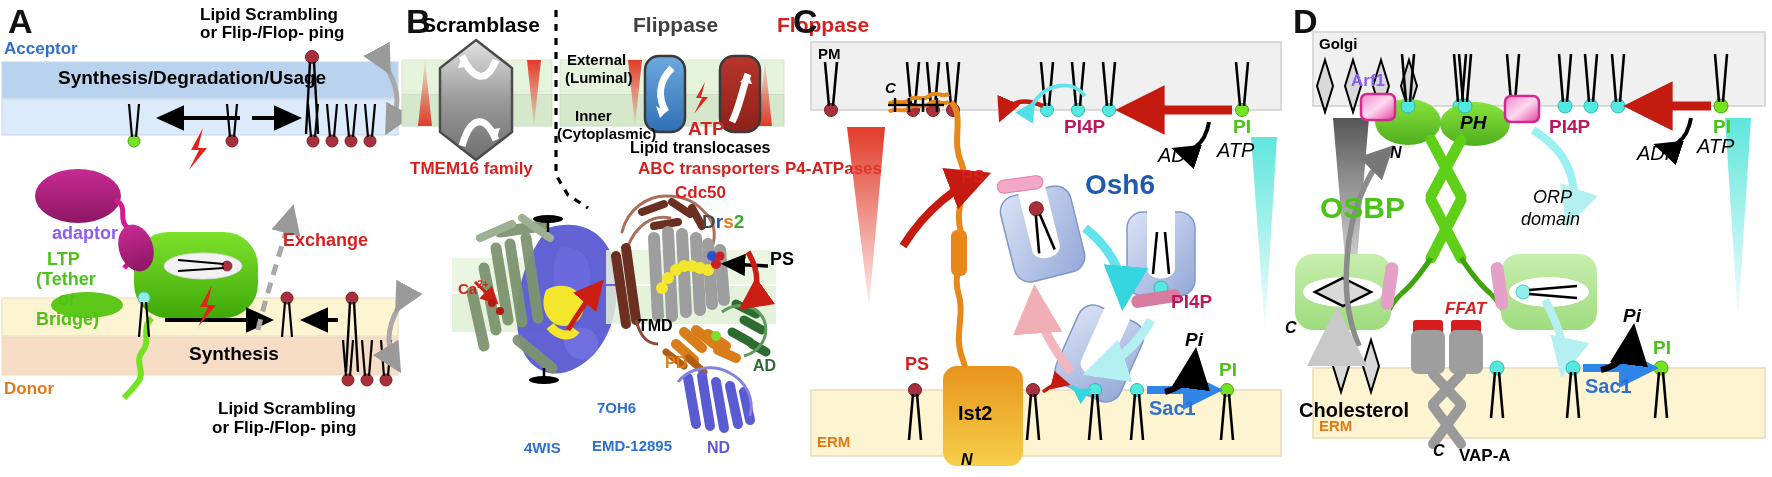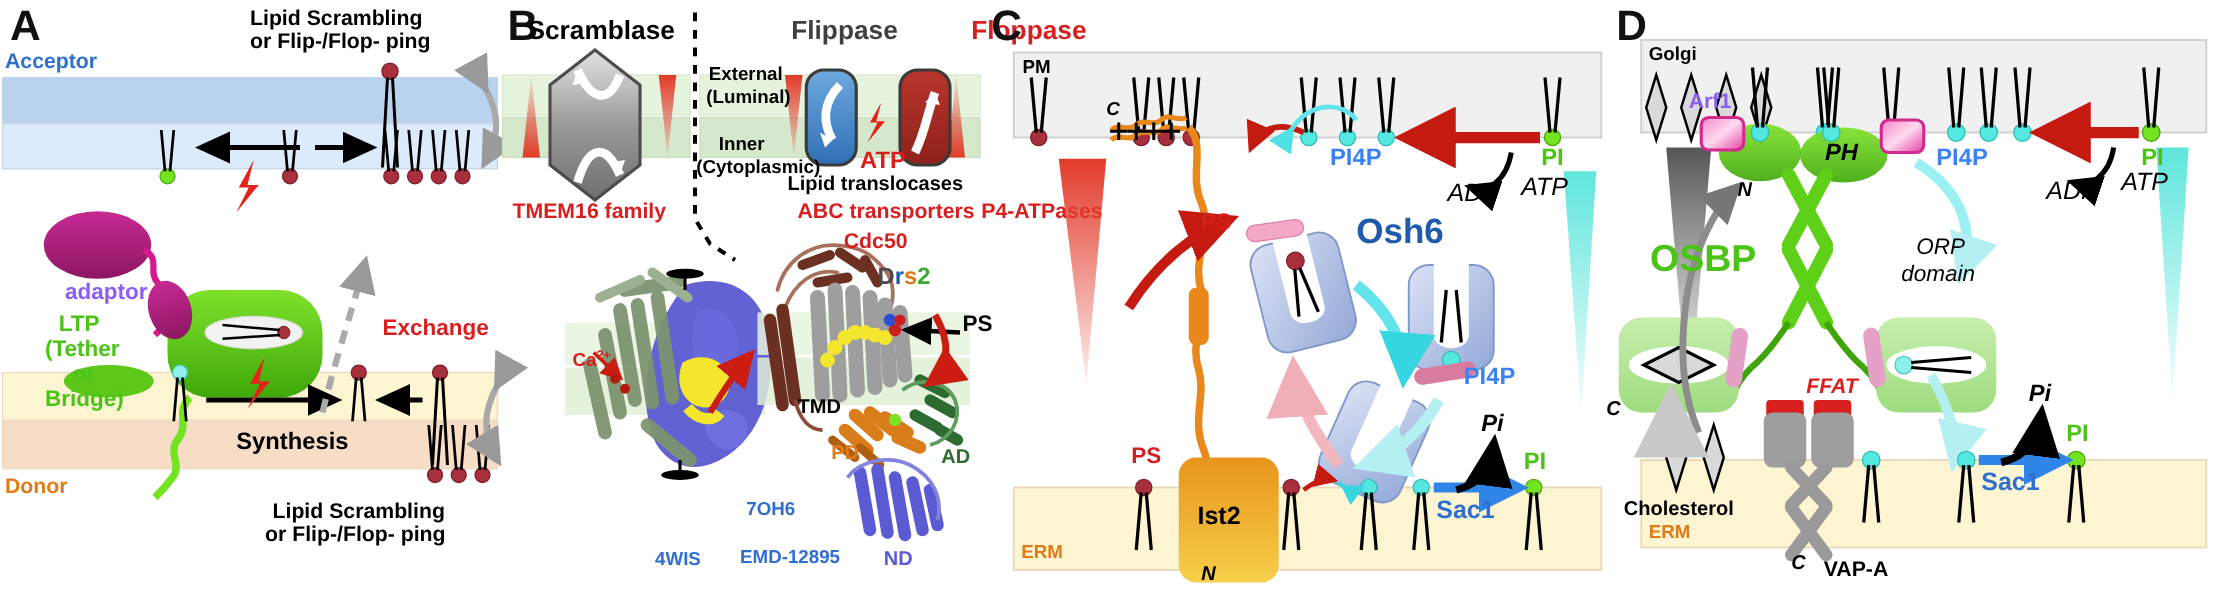--- a/index.html
+++ b/index.html
@@ -5,21 +5,21 @@
   html,body{margin:0;padding:0;background:#fff;}
   body{width:1772px;height:477px;font-family:"Liberation Sans",sans-serif;overflow:hidden;}
   #fig{position:relative;width:1772px;height:477px;}
   .panel{position:absolute;top:0;height:477px;}
   .plabel{position:absolute;font-weight:bold;font-size:34px;color:#111;line-height:1;}
   .t{position:absolute;font-weight:bold;line-height:1.05;white-space:nowrap;}
   .ti{position:absolute;font-style:italic;line-height:1.05;white-space:nowrap;}
   .ctr{text-align:center;}
   .red{color:#d81f1f;} .blue{color:#2f6fd0;} .lblue{color:#404040;}
   .grn{color:#4cc417;} .org{color:#e07b18;} .blk{color:#000;}
-  .mag{color:#8b5cf6;} .cyan{color:#3b82f6;} .dblue{color:#1f5aad;}
+  .mag{color:#8b5cf6;} .cyan{color:#be185d;} .dblue{color:#1f5aad;}
   svg{position:absolute;top:0;left:0;overflow:visible;}
 </style>
 </head>
 <body>
 
 <div id="fig">
 
 <svg width="1772" height="477">
  <defs>
    <linearGradient id="gRedTri" x1="0" y1="0" x2="0" y2="1">
@@ -230,26 +230,27 @@
     <path d="M398,308 C386,330 386,348 398,368" stroke="#a9a9a9" stroke-width="5" fill="none" marker-start="url(#arrGrey)" marker-end="url(#arrGrey)"></path>
 
     <path d="M165,320 L268,320" stroke="#000" stroke-width="4" fill="none" marker-end="url(#arrBlack)"></path>
     <path d="M338,320 L306,320" stroke="#000" stroke-width="4" fill="none" marker-end="url(#arrBlack)"></path>
 
     <path d="M212,285 L200,307 L208,307 L198,327 L216,305 L207,305 z" fill="#e2231a"></path>
 
     <path d="M258,330 C268,288 282,248 292,210" stroke="#a9a9a9" stroke-width="5" fill="none" stroke-dasharray="11 8" marker-end="url(#arrGrey)"></path>
   </svg>
 
+  <div class="t blk" style="left:58px;top:68px;font-size:19px;">Synthesis/Degradation/Usage</div>
   <div class="t mag" style="left:52px;top:224px;font-size:18px;">adaptor</div>
   <div class="t grn" style="left:47px;top:250px;font-size:18px;">LTP</div>
   <div class="t grn" style="left:36px;top:270px;font-size:18px;">(Tether</div>
   <div class="t grn" style="left:58px;top:290px;font-size:18px;">or</div>
   <div class="t grn" style="left:36px;top:310px;font-size:18px;">Bridge)</div>
-  <div class="t red" style="left:283px;top:253px;font-size:18px;margin-left:23px;">Exchange</div>
+  <div class="t red" style="left:283px;top:231px;font-size:18px;">Exchange</div>
   <div class="t blk" style="left:145px;top:344px;font-size:19px;margin-left:44px;">Synthesis</div>
   <div class="t org" style="left:4px;top:380px;font-size:17px;">Donor</div>
   <div class="t blk" style="left:218px;top:400px;font-size:17px;">Lipid Scrambling</div>
   <div class="t blk" style="left:212px;top:419px;font-size:17px;">or Flip-/Flop- ping</div>
 </div>
 
 <div class="panel" id="panelB" style="left:400px;width:385px;">
   <div class="plabel" style="left:6px;top:4px;">B</div>
 
   <svg width="385" height="477">
@@ -741,21 +742,21 @@
 
   <div class="t blk" style="left:34px;top:36px;font-size:15px;">Golgi</div>
   <div class="t mag" style="left:66px;top:72px;font-size:17px;">Arf1</div>
   <div class="ti blk" style="left:175px;top:113px;font-size:19px;font-weight:bold;">PH</div>
   <div class="ti blk" style="left:105px;top:145px;font-size:16px;font-weight:bold;">N</div>
   <div class="t grn" style="left:35px;top:192px;font-size:30px;">OSBP</div>
   <div class="ti blk" style="left:248px;top:188px;font-size:18px;text-align:right;">ORP</div>
   <div class="ti blk" style="left:236px;top:210px;font-size:18px;">domain</div>
   <div class="ti red" style="left:128px;top:300px;font-size:17px;font-weight:bold;margin-left:32px;">FFAT</div>
   <div class="ti blk" style="left:0px;top:320px;font-size:16px;font-weight:bold;">C</div>
-  <div class="t blk" style="left:14px;top:400px;font-size:16px;">Cholesterol</div>
+  <div class="t blk" style="left:14px;top:400px;font-size:20px;">Cholesterol</div>
   <div class="ti blk" style="left:148px;top:443px;font-size:16px;font-weight:bold;">C</div>
   <div class="t blk" style="left:174px;top:447px;font-size:17px;">VAP-A</div>
   <div class="t blk" style="left:34px;top:418px;font-size:15px;color:#e07b18;">ERM</div>
   <div class="t cyan" style="left:264px;top:117px;font-size:19px;">PI4P</div>
   <div class="t grn" style="left:428px;top:117px;font-size:19px;">PI</div>
   <div class="t grn" style="left:368px;top:338px;font-size:19px;">PI</div>
   <div class="ti blk" style="left:352px;top:143px;font-size:20px;">ADP</div>
   <div class="ti blk" style="left:412px;top:136px;font-size:20px;">ATP</div>
   <div class="ti blk" style="left:338px;top:306px;font-size:19px;font-weight:bold;">Pi</div>
   <div class="t blue" style="left:300px;top:376px;font-size:20px;">Sac1</div>

